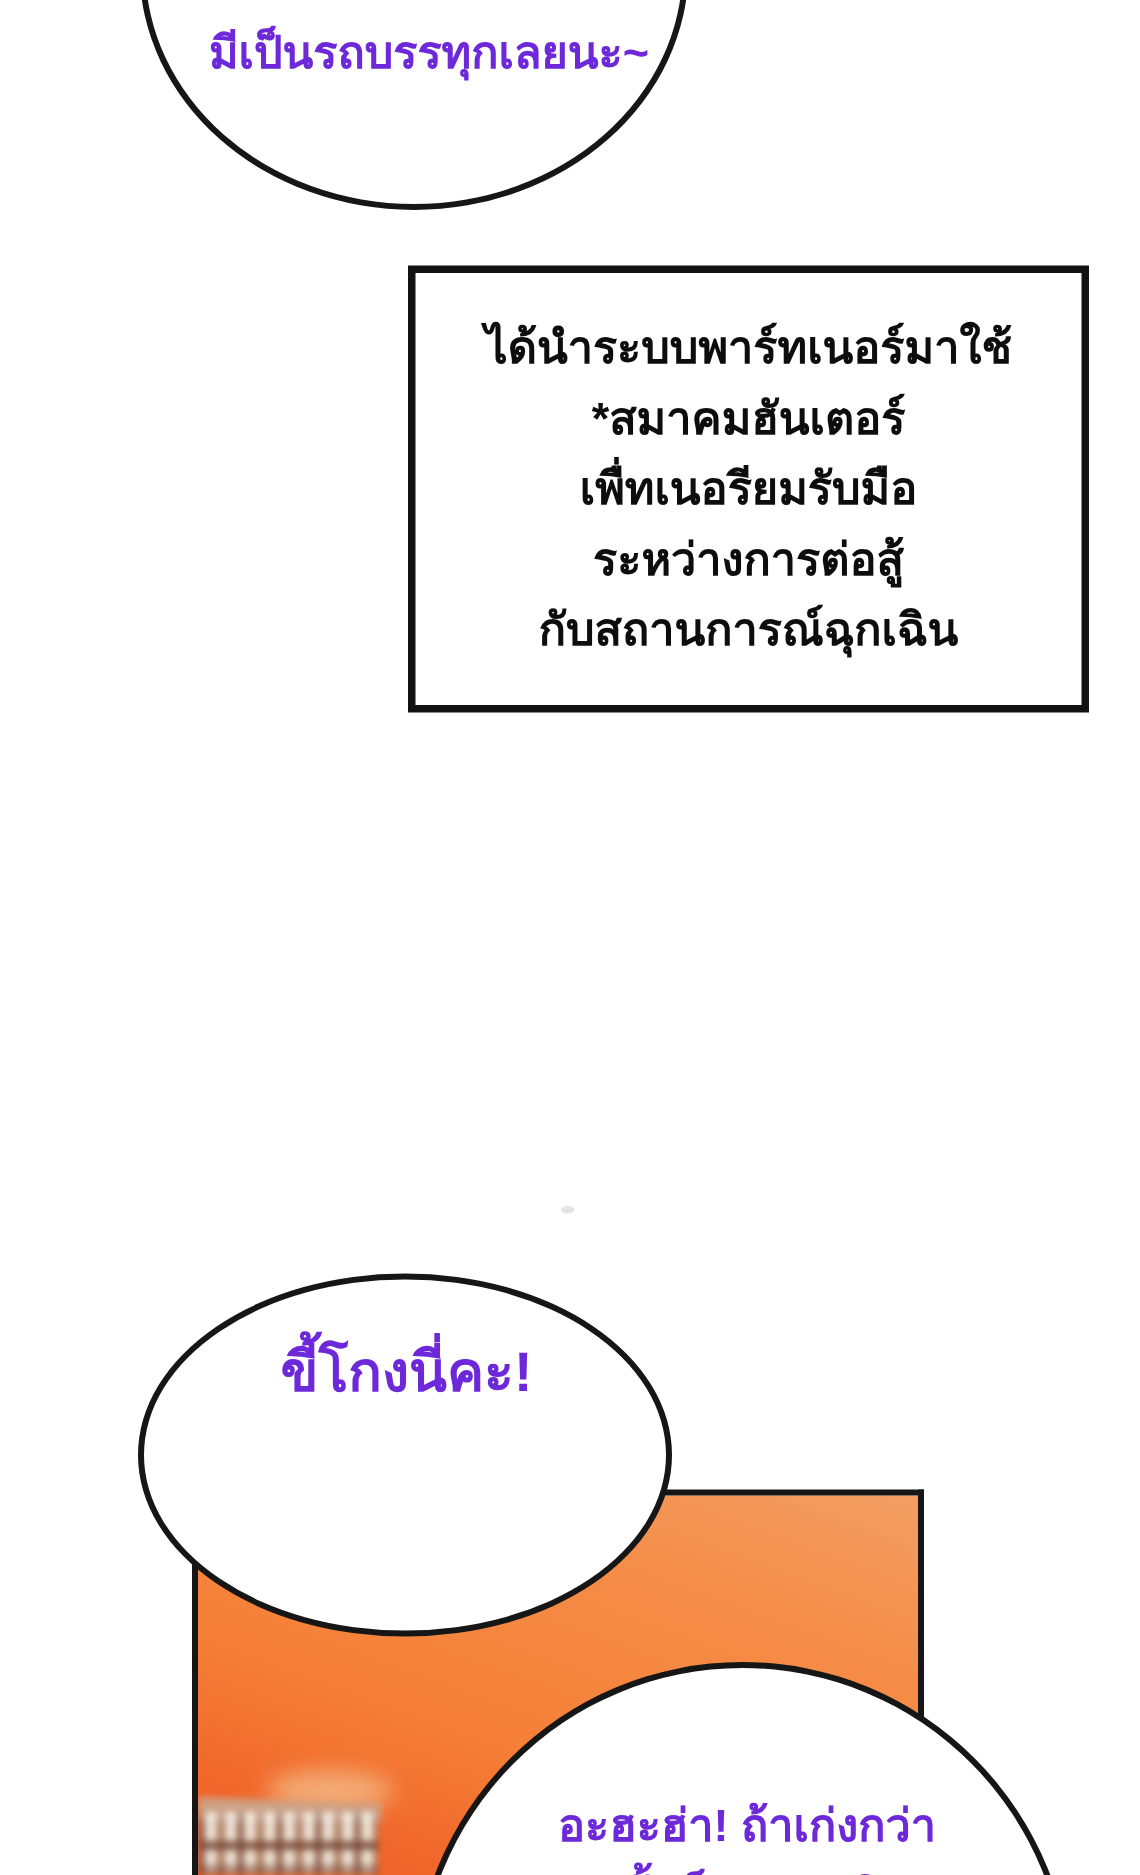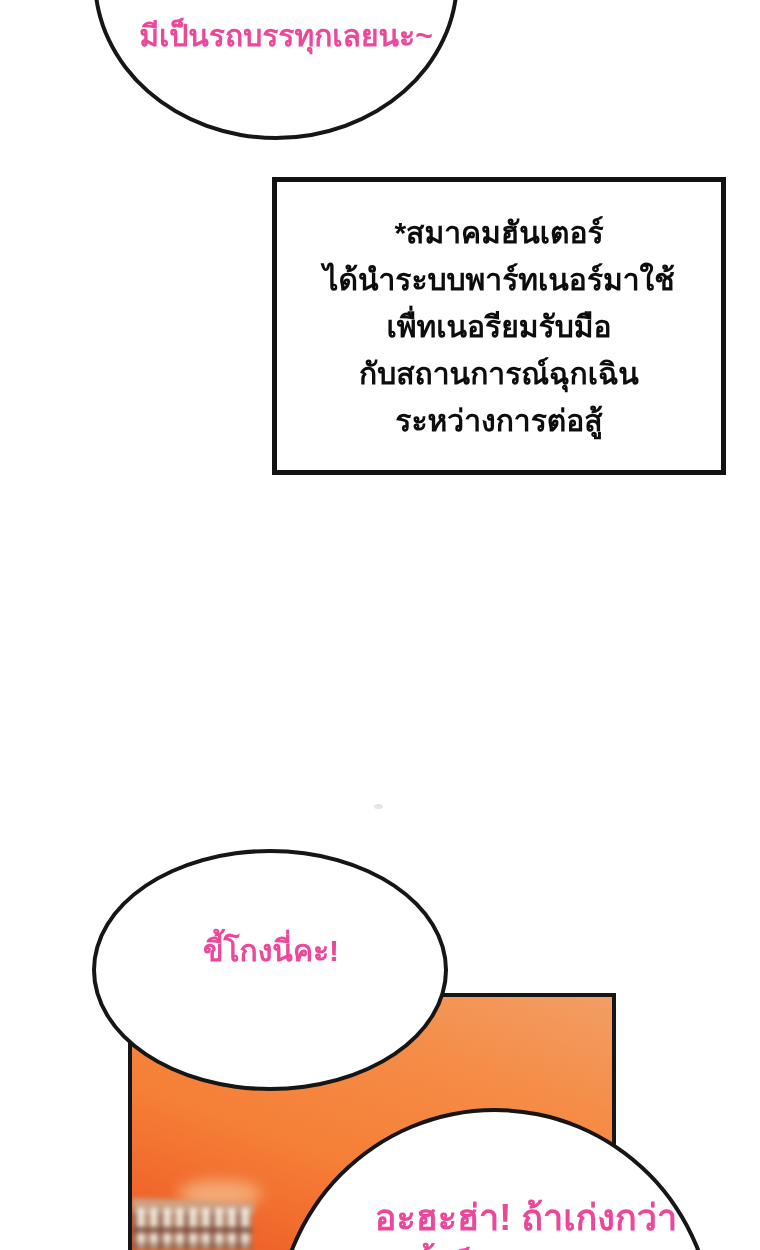--- a/index.html
+++ b/index.html
@@ -24,33 +24,33 @@
   .bubble-top    { left: 93px;  top: -182px; width: 366px; height: 322px; }
   .bubble-mid    { left: 92px;  top: 849px;  width: 356px; height: 242px; z-index: 3; }
   .bubble-bottom { left: 275px; top: 1108px; width: 440px; height: 444px; z-index: 3; }
 
   .bubble-text {
     position: absolute;
     text-align: center;
     font-weight: bold;
     white-space: nowrap;
     z-index: 4;
-    color: #ec4899;
+    color: #6d28d9;
   }
   .bubble-top-text {
     left: 136px; top: 14px; width: 300px;
     font-size: 30px; line-height: 44px;
   }
   .bubble-mid-text {
-    left: 94px; top: 926px; width: 354px;
-    font-size: 30px; line-height: 50px;
+    left: 94px; top: 890px; width: 354px;
+    font-size: 37px; line-height: 50px;
   }
   .bubble-bottom-text {
-    left: 316px; top: 1196px; width: 420px;
-    font-size: 36px; line-height: 44px;
+    left: 288px; top: 1196px; width: 420px;
+    font-size: 30px; line-height: 44px;
   }
   .bubble-bottom-text-line2 {
     left: 290px; top: 1243px; width: 420px;
     font-size: 30px; line-height: 44px;
   }
 
   
   .caption-box {
     position: absolute;
     left: 272px; top: 177px;
@@ -139,25 +139,25 @@
 </style>
 </head>
 <body>
 
 <div class="page">
 
   <div class="bubble bubble-top"></div>
   <div class="bubble-text bubble-top-text">มีเป็นรถบรรทุกเลยนะ~</div>
 
   <div class="caption-box">
+    <div>ได้นำระบบพาร์ทเนอร์มาใช้</div>
     <div>*สมาคมฮันเตอร์</div>
-    <div>ได้นำระบบพาร์ทเนอร์มาใช้</div>
     <div>เพื่ทเนอรียมรับมือ</div>
+    <div>ระหว่างการต่อสู้</div>
     <div>กับสถานการณ์ฉุกเฉิน</div>
-    <div>ระหว่างการต่อสู้</div>
   </div>
 
   <div class="artifact-dot"></div>
 
   <div class="scene-panel">
     <div class="building">
       <div class="building-glow"></div>
       <div class="building-roof"></div>
       <div class="building-facade"></div>
     </div>

